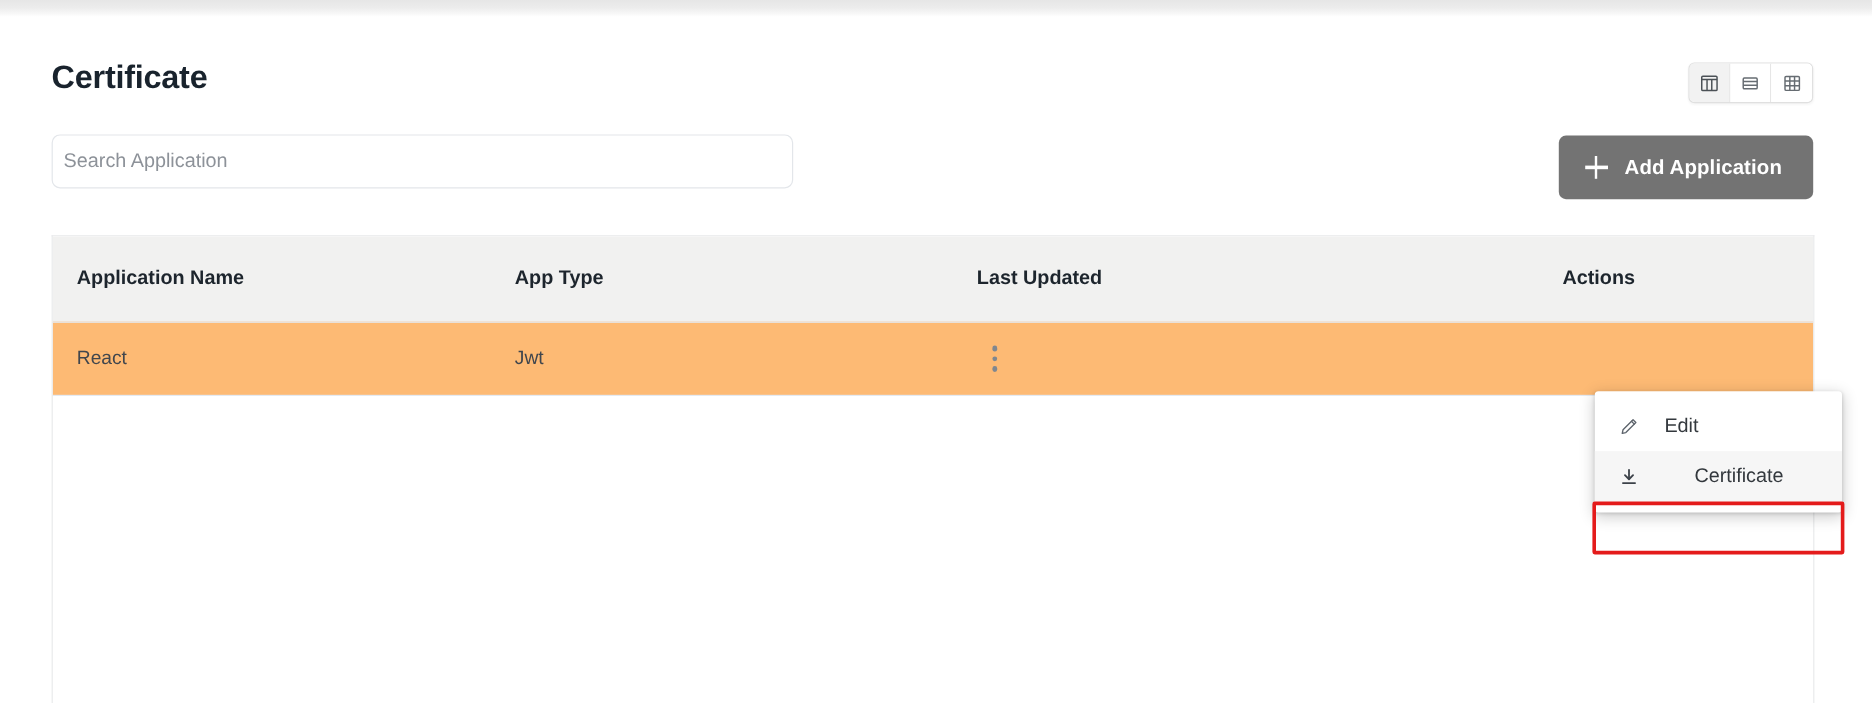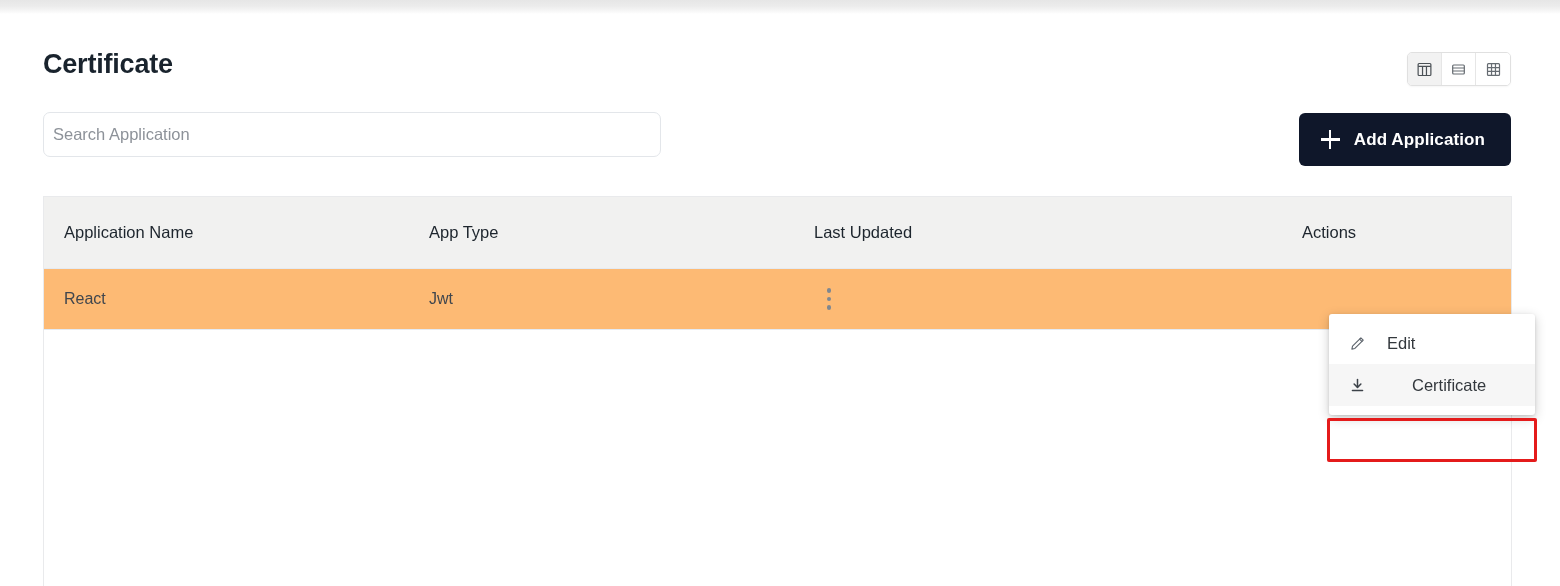--- a/index.html
+++ b/index.html
@@ -92,21 +92,21 @@
 
   .add-btn {
     position: absolute;
     right: 49px;
     top: 99px;
     height: 53px;
     padding: 0 26px 0 22px;
     display: flex;
     align-items: center;
     gap: 14px;
-    background: #0f172a;
+    background: #737373;
     border: none;
     border-radius: 6px;
     color: #ffffff;
     font-family: "Liberation Sans", sans-serif;
     font-size: 17px;
     font-weight: bold;
     letter-spacing: 0.1px;
     cursor: pointer;
   }
   .plus-glyph {
@@ -135,21 +135,21 @@
     overflow: hidden;
   }
   .thead {
     display: flex;
     height: 71px;
     align-items: center;
     background: #f1f1f0;
   }
   .thead .th {
     font-size: 16.5px;
-    font-weight: normal;
+    font-weight: bold;
     color: #1d252d;
   }
   .trow {
     display: flex;
     height: 62px;
     align-items: center;
     background: #fdba74;
     border-top: 1px solid #e4eaf2;
     border-bottom: 1px solid #e4eaf2;
   }
@@ -176,21 +176,21 @@
     width: 4.5px; height: 4.5px;
     border-radius: 50%;
     background: #80878f;
     display: block;
   }
 
   
   .menu {
     position: absolute;
     left: 1329px;
-    top: 300px;
+    top: 312px;
     width: 206px;
     background: #ffffff;
     border-radius: 3px;
     box-shadow: 0 3px 12px rgba(0,0,0,0.20), 0 1px 3px rgba(0,0,0,0.12);
     padding: 8px 0 9px 0;
     z-index: 20;
   }
   .menu-item {
     display: flex;
     align-items: center;

